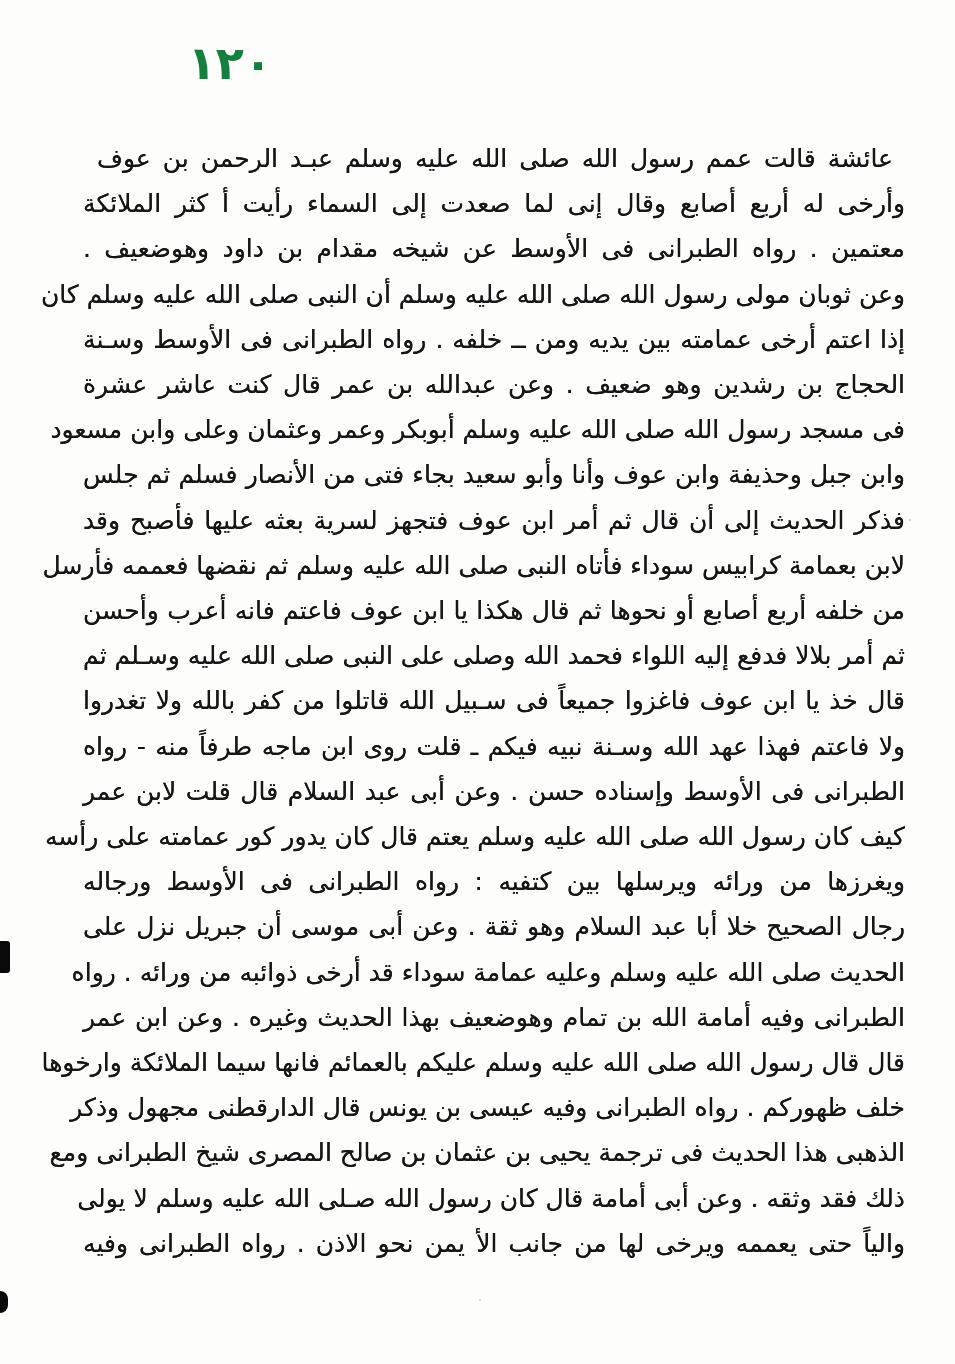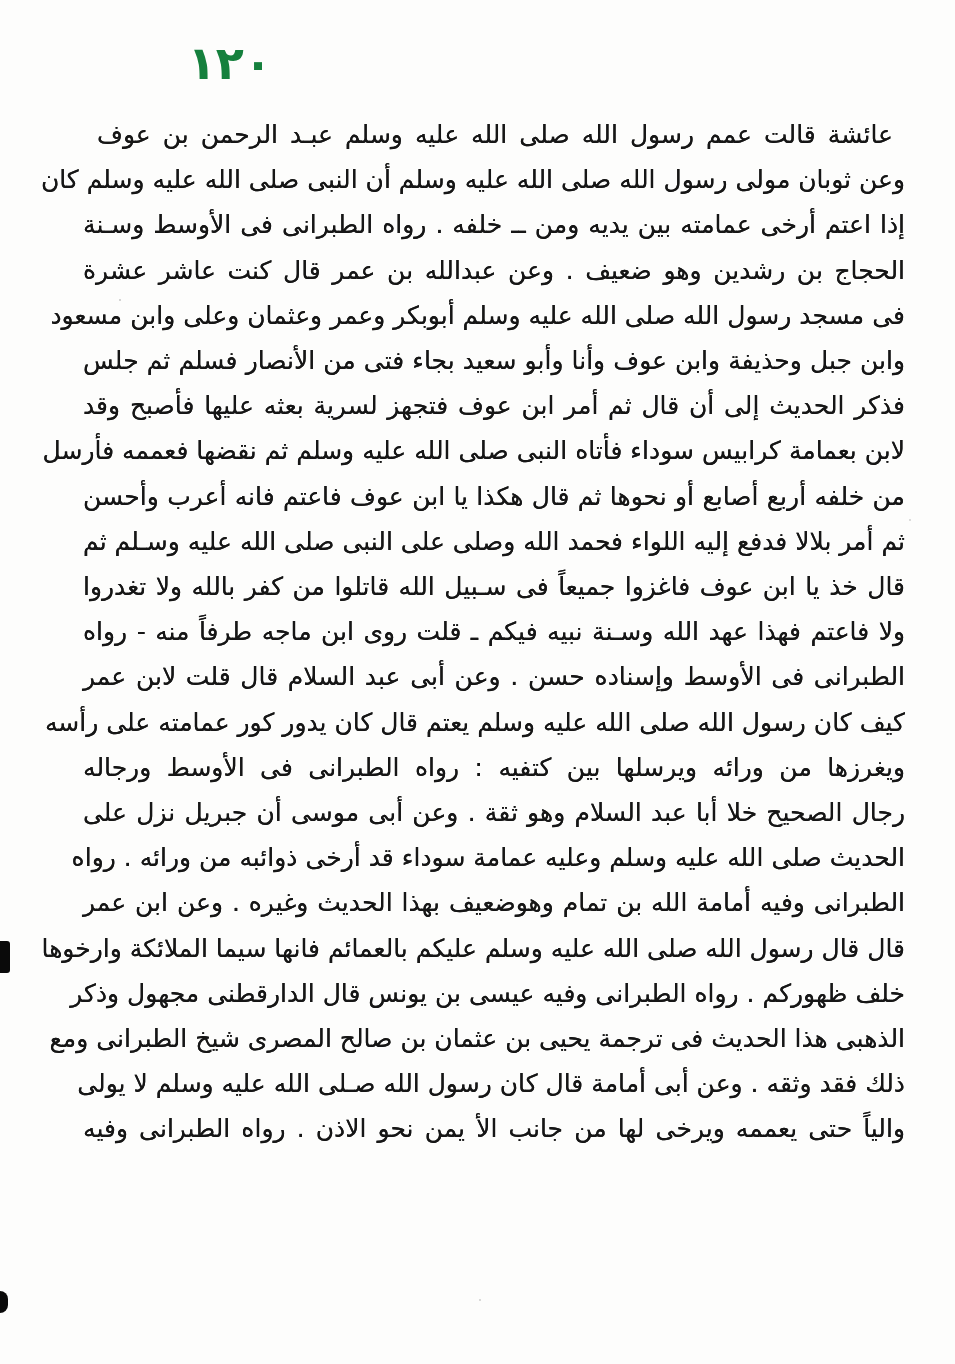--- a/index.html
+++ b/index.html
@@ -60,37 +60,39 @@
     font-size: 25px;
     white-space: nowrap;
     text-align: justify;
     text-align-last: justify;
     -moz-text-align-last: justify;
     text-justify: inter-word;
     color: #161616;
     text-shadow: 0 0 0.5px rgba(0,0,0,.85);
   }
   
-  .line:first-child { padding-left: 14px; padding-right: 12px; }
+  .line:first-child { padding-left: 14px; padding-right: 12px; margin-top: 24px; }
   .scan-mark {
     position: absolute;
     background: #0a0a0a;
   }
   .scan-mark.m1 { left: 0; top: 941px; width: 10px; height: 32px; border-radius: 0 3px 3px 0; }
   .scan-mark.m2 { left: 0; top: 1291px; width: 8px; height: 22px; border-radius: 0 10px 10px 0; }
 </style>
 </head>
 <body>
 
 <div class="page">
 
   <div class="page-number">١٢٠</div>
 
   <div class="textblock" id="textblock">
       <div class="line">عائشة قالت عمم رسول الله صلى الله عليه وسلم عبـد الرحمن بن عوف</div>
+      <div class="line">وأرخى له أربع أصابع وقال إنى لما صعدت إلى السماء رأيت أ كثر الملائكة</div>
+      <div class="line">معتمين . رواه الطبرانى فى الأوسط عن شيخه مقدام بن داود وهوضعيف .</div>
       <div class="line">وعن ثوبان مولى رسول الله صلى الله عليه وسلم أن النبى صلى الله عليه وسلم كان</div>
       <div class="line">إذا اعتم أرخى عمامته بين يديه ومن ــ خلفه . رواه الطبرانى فى الأوسط وسـنة</div>
       <div class="line">الحجاج بن رشدين وهو ضعيف . وعن عبدالله بن عمر قال كنت عاشر عشرة</div>
       <div class="line">فى مسجد رسول الله صلى الله عليه وسلم أبوبكر وعمر وعثمان وعلى وابن مسعود</div>
       <div class="line">وابن جبل وحذيفة وابن عوف وأنا وأبو سعيد بجاء فتى من الأنصار فسلم ثم جلس</div>
       <div class="line">فذكر الحديث إلى أن قال ثم أمر ابن عوف فتجهز لسرية بعثه عليها فأصبح وقد</div>
       <div class="line">لابن بعمامة كرابيس سوداء فأتاه النبى صلى الله عليه وسلم ثم نقضها فعممه فأرسل</div>
       <div class="line">من خلفه أربع أصابع أو نحوها ثم قال هكذا يا ابن عوف فاعتم فانه أعرب وأحسن</div>
       <div class="line">ثم أمر بلالا فدفع إليه اللواء فحمد الله وصلى على النبى صلى الله عليه وسـلم ثم</div>
       <div class="line">قال خذ يا ابن عوف فاغزوا جميعاً فى سـبيل الله قاتلوا من كفر بالله ولا تغدروا</div>

